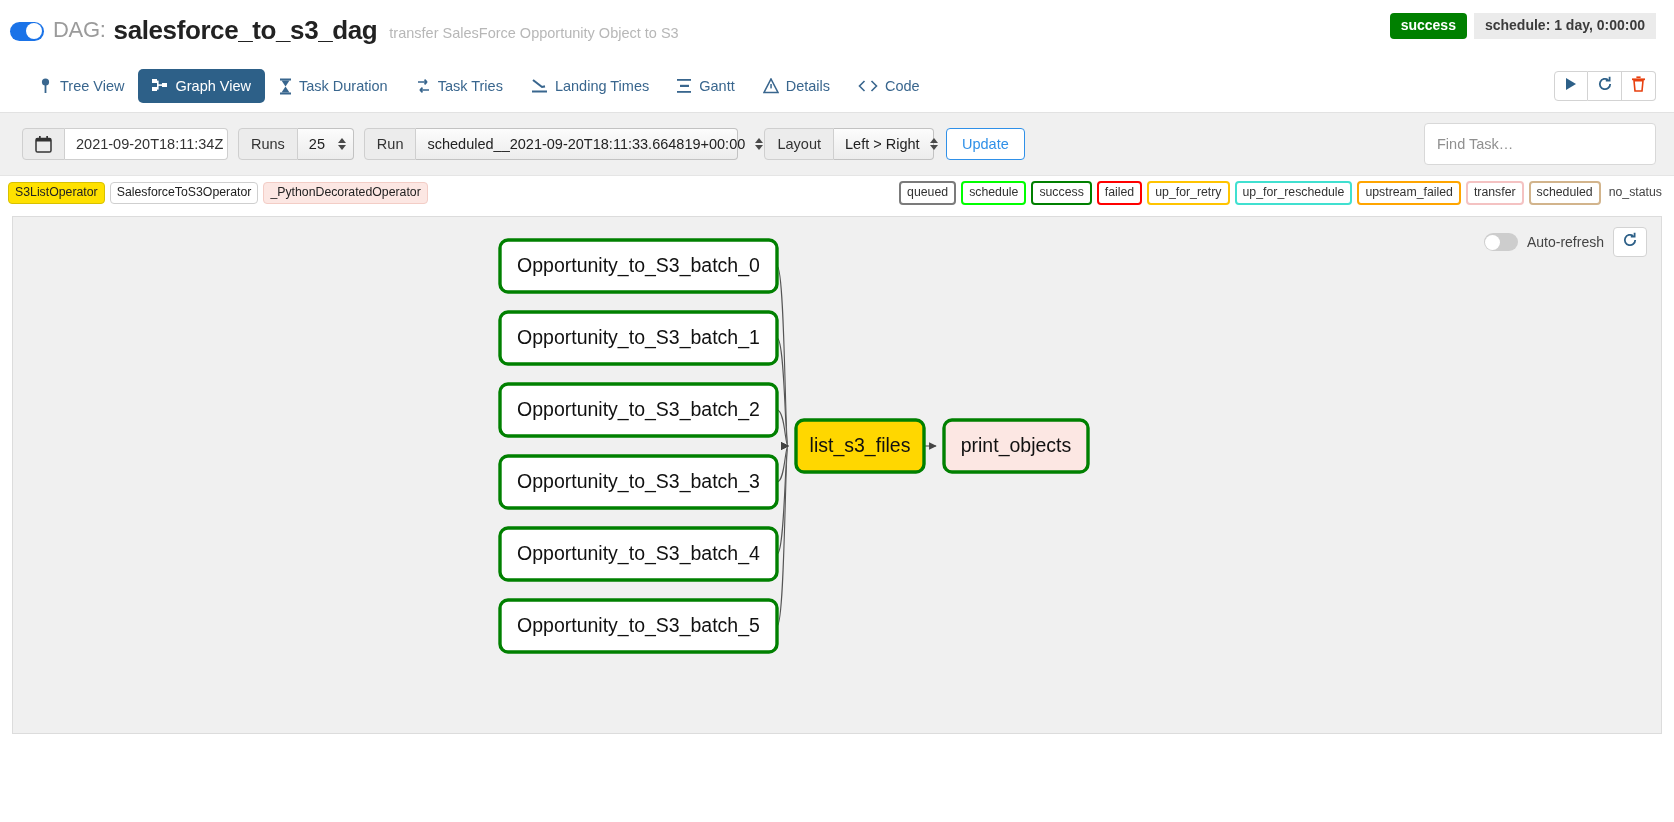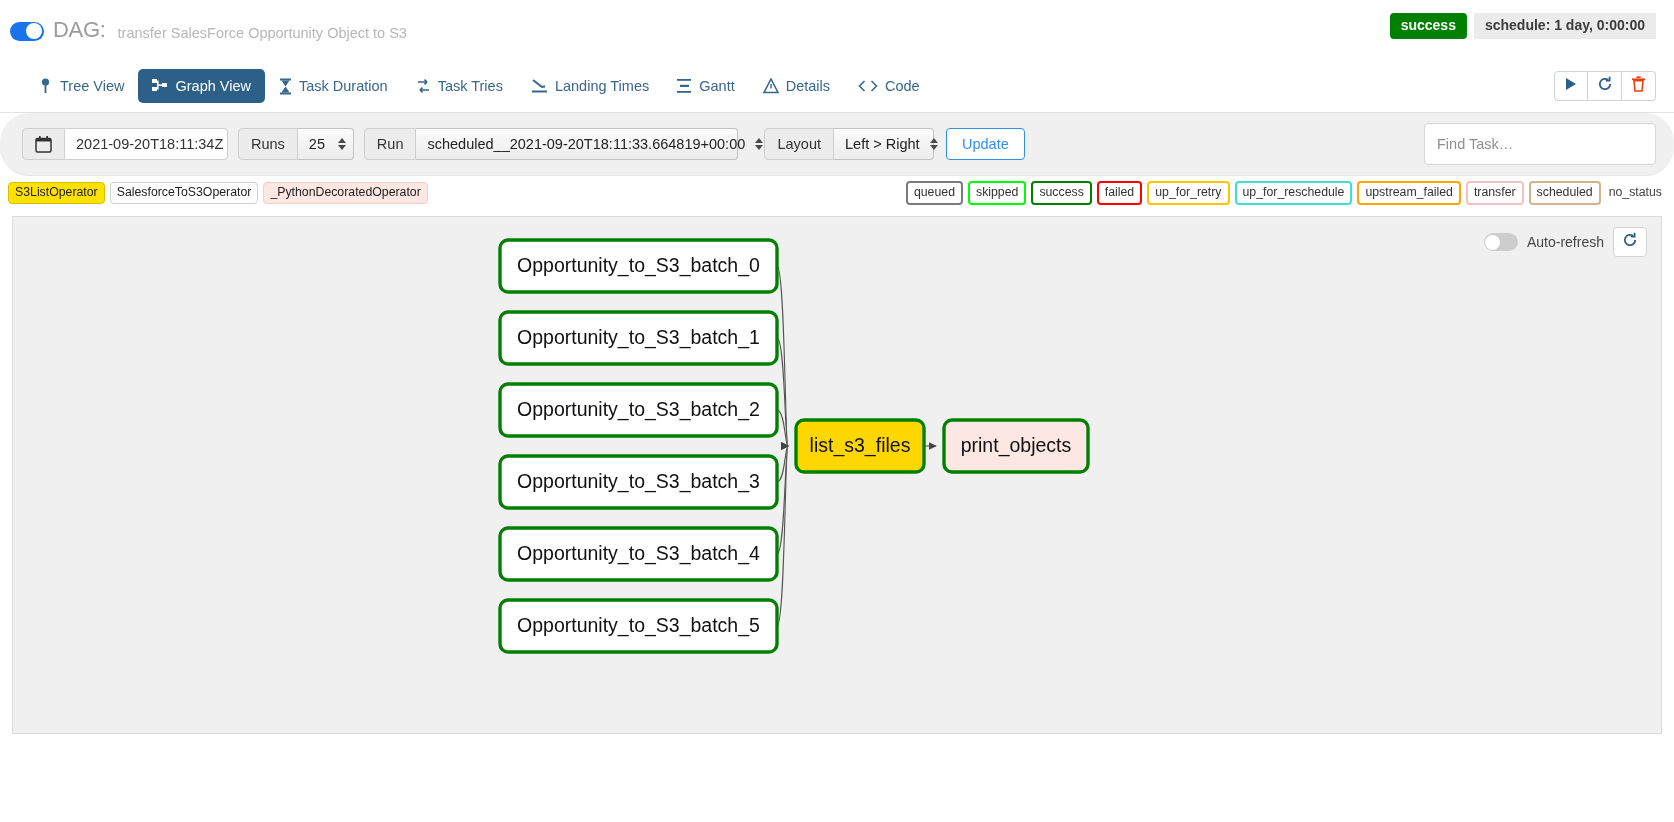--- a/index.html
+++ b/index.html
@@ -123,21 +123,20 @@
 
   
   .filter-bar {
     height: 63px;
     background: #f0f0f0;
     display: flex;
     align-items: center;
     padding: 0 18px 0 22px;
     gap: 0;
     border-bottom: 1px solid #e5e5e5;
-    border-radius: 29px;
   }
   .grp { display: flex; align-items: stretch; height: 32px; }
   .addon {
     background: #ececec;
     border: 1px solid #cfcfcf;
     display: flex; align-items: center; justify-content: center;
     padding: 0 12px;
     font-size: 14.5px;
     color: #333;
   }
@@ -274,20 +273,21 @@
     fill: #111;
     dominant-baseline: middle;
   }
 </style>
 </head>
 <body>
 
 <div class="header">
   <div class="dag-toggle"></div>
   <span class="dag-label">DAG:</span>
+  <span class="dag-name">salesforce_to_s3_dag</span>
   <span class="dag-desc">transfer SalesForce Opportunity Object to S3</span>
   <div class="header-right">
     <span class="pill-success">success</span>
     <span class="pill-schedule">schedule: 1 day, 0:00:00</span>
   </div>
 </div>
 
 <div class="tabs-row">
 
   <div class="tab">
@@ -470,21 +470,21 @@
 
 <div class="legend-row">
   <div class="legend-left">
     <span class="op-badge" style="background:#ffe100;border-color:#d8c100;">S3ListOperator</span>
     <span class="op-badge" style="background:#ffffff;border-color:#cfcfcf;">SalesforceToS3Operator</span>
     <span class="op-badge" style="background:#fce7e3;border-color:#f3cdc6;">_PythonDecoratedOperator</span>
   </div>
 
   <div class="legend-right">
     <span class="st-badge" style="border-color:#7b7b7b;">queued</span>
-    <span class="st-badge" style="border-color:#00ff00;">skipped</span>
+    <span class="st-badge" style="border-color:#00ff00;">schedule</span>
     <span class="st-badge" style="border-color:#008000;">success</span>
     <span class="st-badge" style="border-color:#ff0000;">failed</span>
     <span class="st-badge" style="border-color:#ffc400;">up_for_retry</span>
     <span class="st-badge" style="border-color:#40e0d0;">up_for_reschedule</span>
     <span class="st-badge" style="border-color:#ffa500;">upstream_failed</span>
     <span class="st-badge" style="border-color:#f4c2c2;">transfer</span>
     <span class="st-badge" style="border-color:#d2b48c;">scheduled</span>
     <span class="st-badge plain">no_status</span>
   </div>
 </div>

